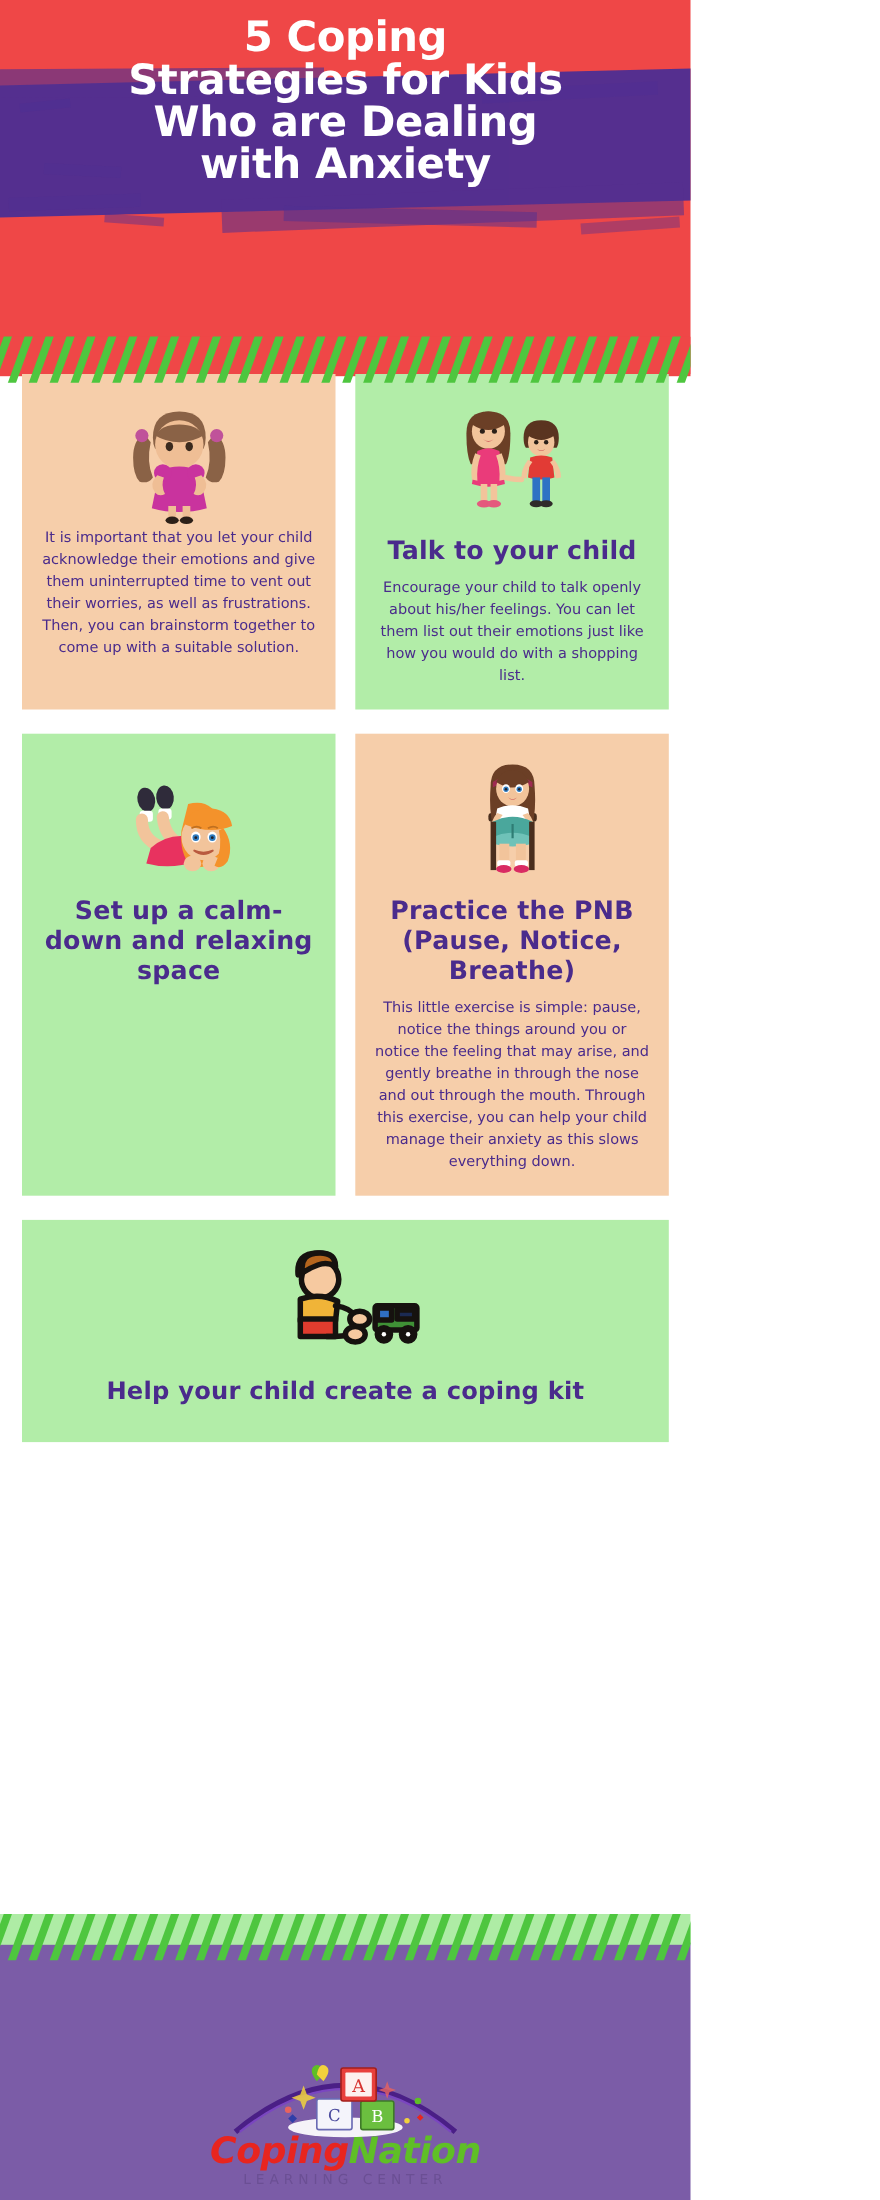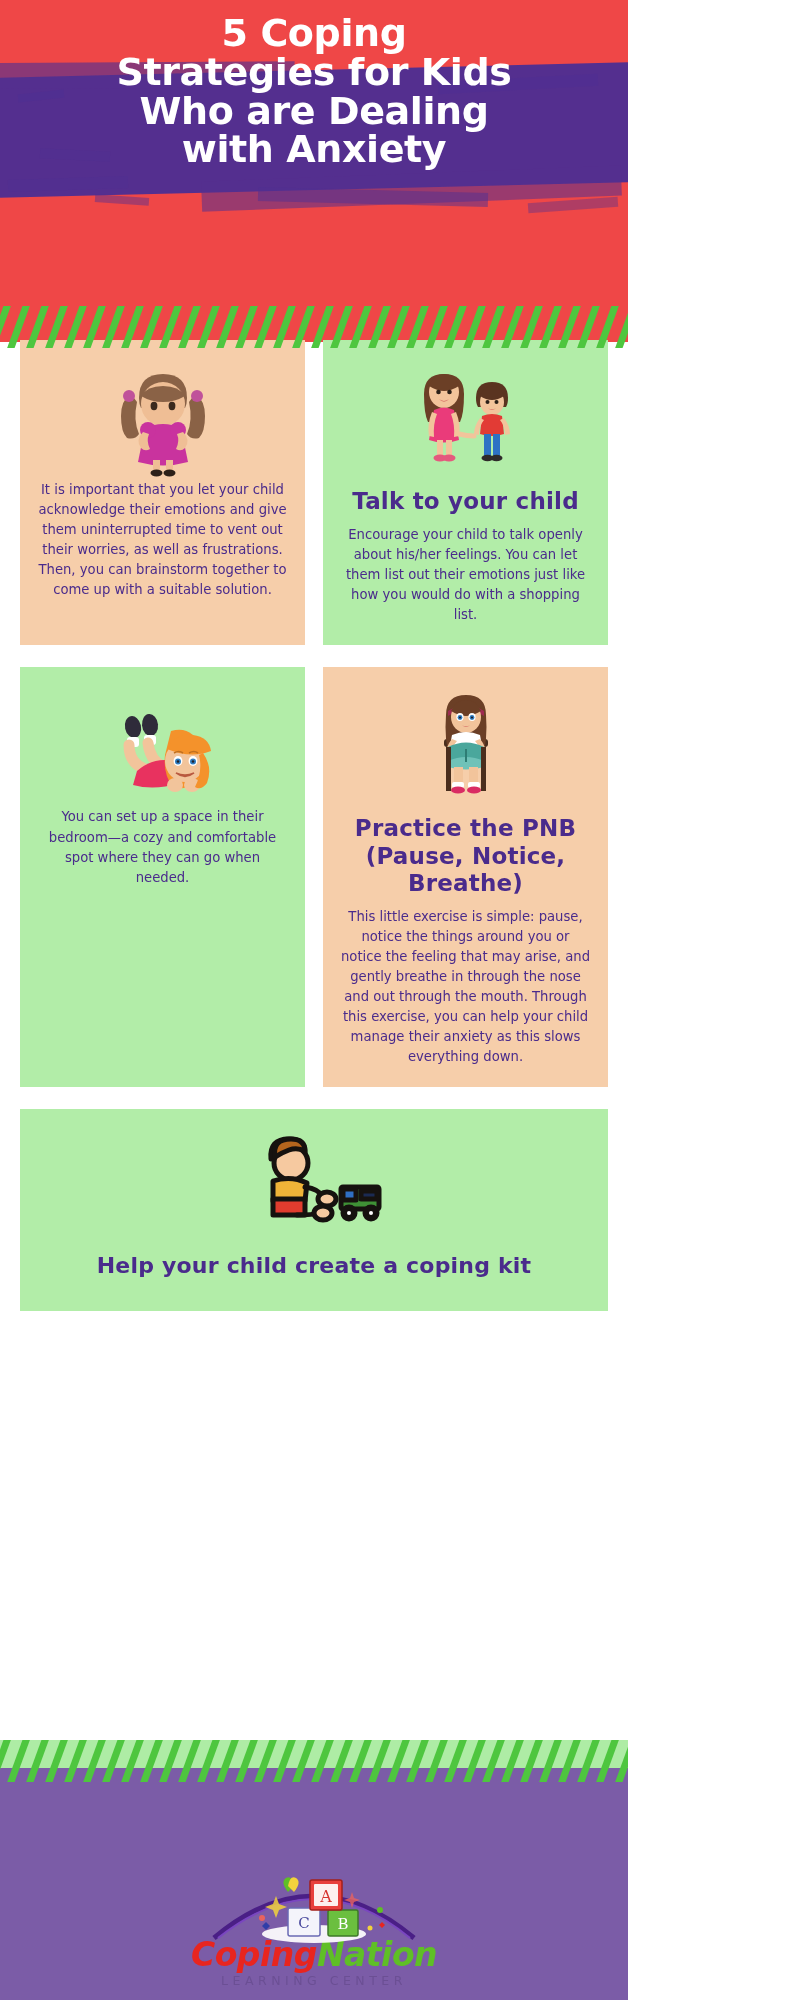--- a/index.html
+++ b/index.html
@@ -377,21 +377,21 @@
             <path d="M81 66 q5 -3 9 0" stroke="#c07020" stroke-width="1.6" fill="none"></path>
             <path d="M96 66 q5 -3 9 0" stroke="#c07020" stroke-width="1.6" fill="none"></path>
             <path d="M83 86 q9 7 18 0 q-9 4 -18 0z" fill="#ffffff" stroke="#b9593f" stroke-width="1.4"></path>
 
             <ellipse cx="82" cy="98" rx="8" ry="7" fill="#f2c49b"></ellipse>
             <ellipse cx="99" cy="98" rx="8" ry="7" fill="#f2c49b"></ellipse>
 
             <path d="M110 66 q10 14 4 30 q-6 8 -12 4 q8 -16 4 -32z" fill="#f4922b"></path>
           </svg>
         </div>
-        <p class="card-body">You can set up a space in their bedroom—a cozy and comfortable spot where they can go when needed.</p>
+        <div class="card-title">Set up a calm-down and relaxing space</div>
       </div>
 
       <div class="card peach">
         <div class="card-art">
           <svg viewBox="0 0 140 118" width="140" height="118" aria-hidden="true">
 
             <rect x="48" y="52" width="44" height="8" rx="3" fill="#4a2e1d"></rect>
 
             <path d="M50 28 q0 -20 20 -20 q20 0 20 20 q2 26 -4 42 l-32 0 q-6 -16 -4 -42z" fill="#6b3f26"></path>
 

